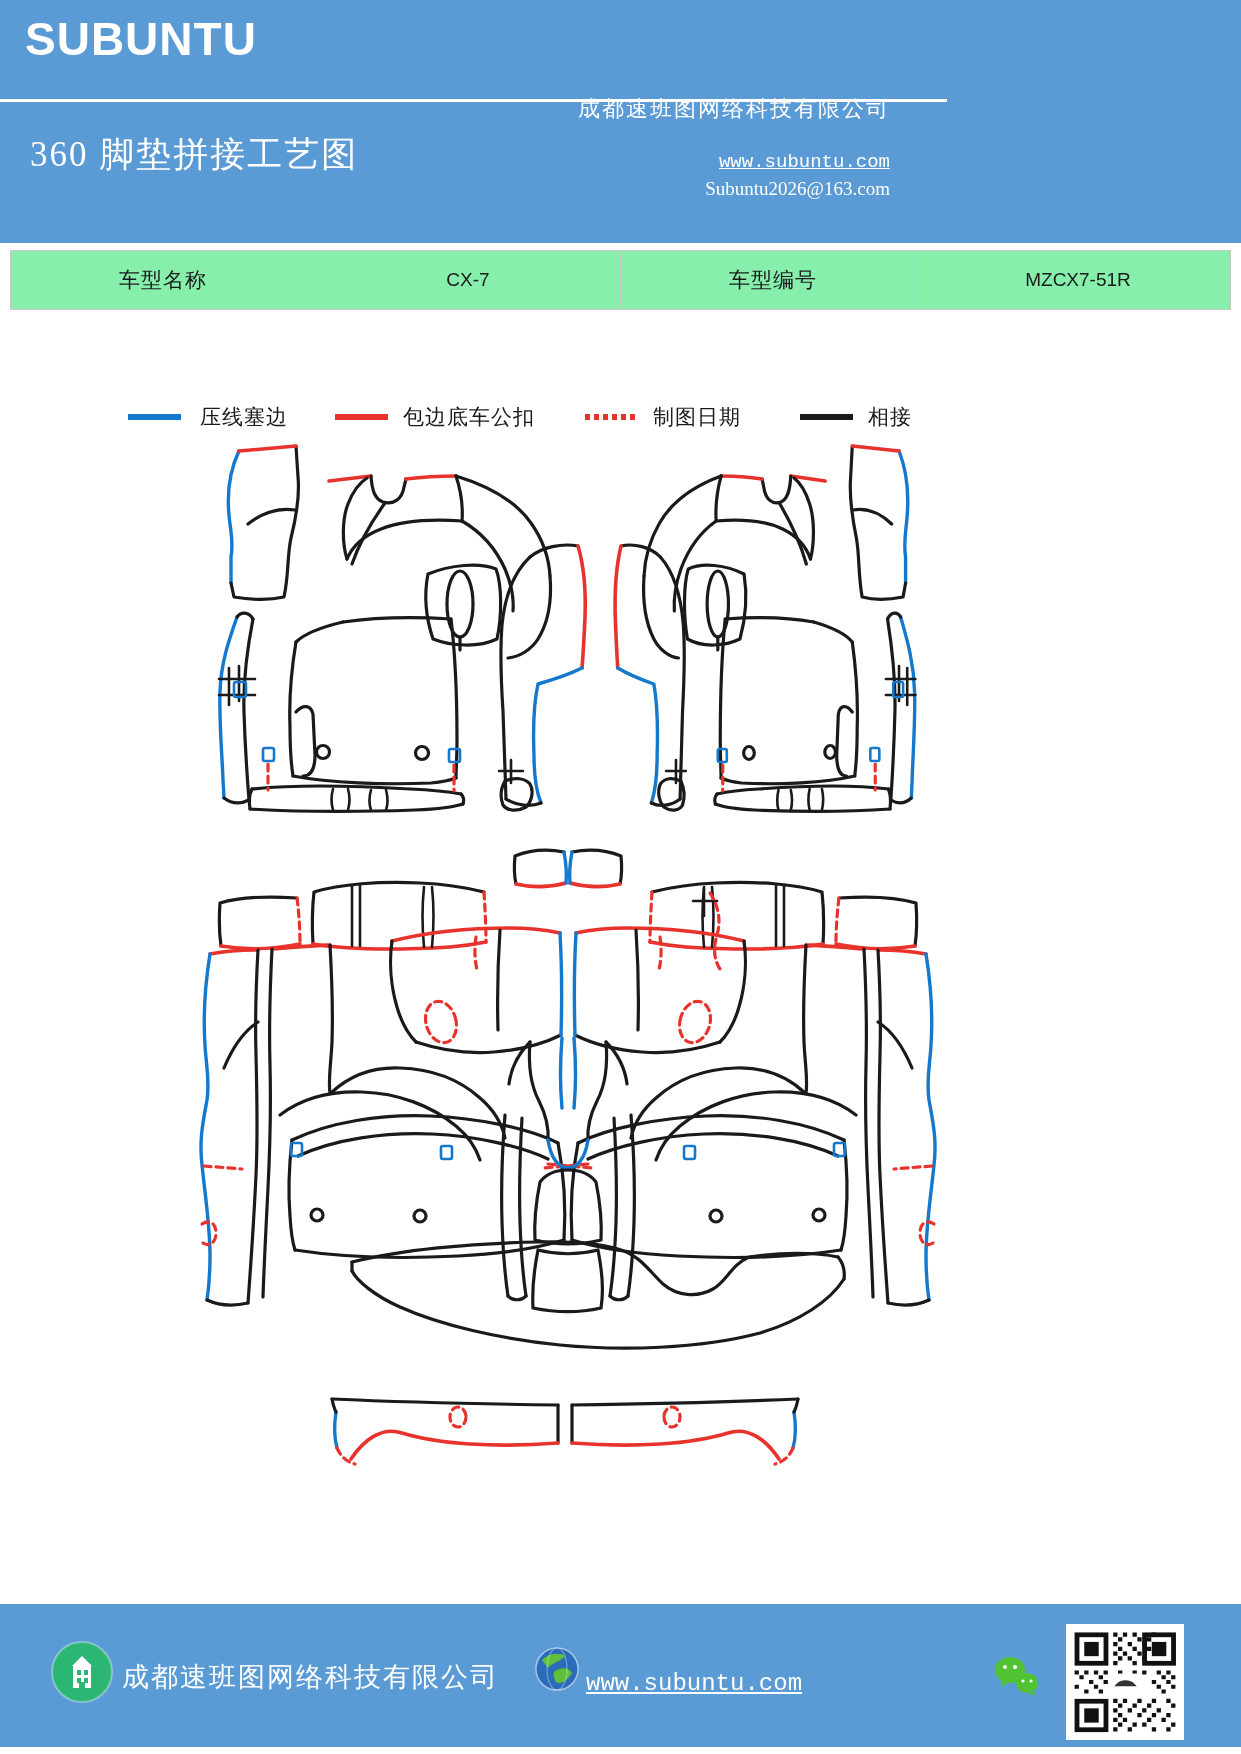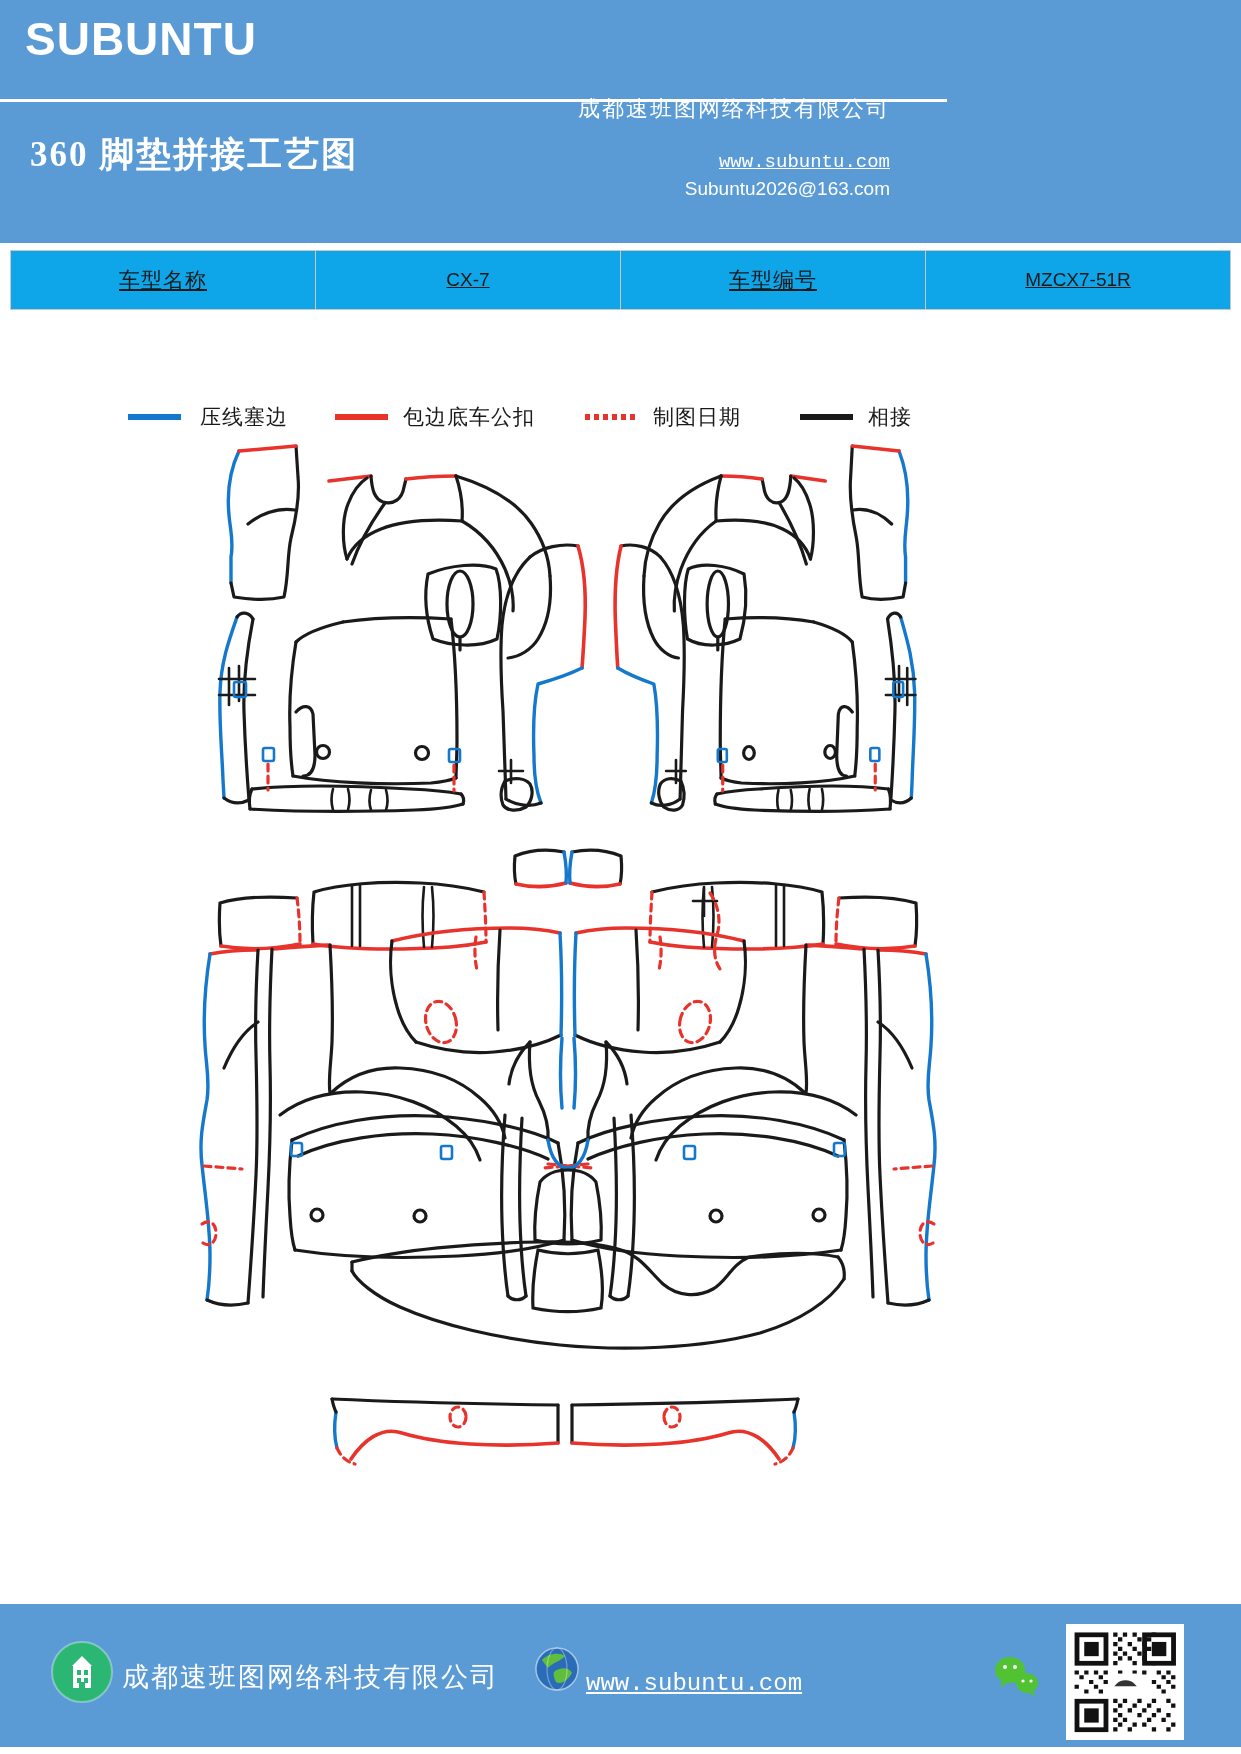--- a/index.html
+++ b/index.html
@@ -2,30 +2,30 @@
 <html style="--header-blue: #5B9BD5; --line-blue: #1478CC; --line-red: #E8332C; --line-black: #1A1A1A; --table-border: #C8C8C8; --footer-icon-green: #2BB673; --wechat-green: #51C332;"><head>
 <meta charset="utf-8">
 <style>
   html,body{margin:0;padding:0;background:#e8e8e8;}
   .page{position:relative;width:1241px;height:1754px;background:#ffffff;overflow:hidden;
         font-family:"Liberation Sans","DejaVu Sans",sans-serif;color:#1a1a1a;}
   
   .header{position:absolute;left:0;top:0;width:1241px;height:243px;background:var(--header-blue,#5B9BD5);}
   .brand{position:absolute;left:25px;top:12px;font-size:46px;font-weight:800;color:#fff;letter-spacing:1px;}
   .header-rule{position:absolute;left:0;top:99px;width:947px;height:2.5px;background:#fff;}
-  .doc-title{position:absolute;left:30px;top:131px;font-size:35px;font-weight:700;color:#fff;
+  .doc-title{position:absolute;left:30px;top:131px;font-size:35px;font-weight:400;color:#fff;
              font-family:"Liberation Serif","DejaVu Serif",serif;letter-spacing:2px;}
   .header-right{position:absolute;left:520px;top:94px;width:370px;text-align:right;color:#fff;}
   .hr-company{font-size:22px;font-family:"Liberation Serif","DejaVu Serif",serif;letter-spacing:2px;margin-bottom:27px;}
   .hr-www{font-size:19px;font-family:"Liberation Mono","DejaVu Sans Mono",monospace;text-decoration:underline;margin-bottom:5px;cursor:pointer;}
-  .hr-mail{font-size:19px;font-family:Liberation Sans, sans-serif;}
+  .hr-mail{font-size:19px;font-family:Liberation Serif, serif;}
   .sop{position:absolute;left:920px;top:38px;font-size:88px;font-weight:700;color:#fff;letter-spacing:3px;}
   
   .info-table{position:absolute;left:10px;top:250px;width:1221px;border-collapse:collapse;table-layout:fixed;}
-  .info-table td{border:1px solid var(--table-border,#C8C8C8);height:56px;text-align:center;vertical-align:middle;background:#0ea5e9;text-decoration:underline;}
+  .info-table td{border:1px solid var(--table-border,#C8C8C8);height:56px;text-align:center;vertical-align:middle;background:#86efac;}
   .cell-label{font-size:21px;font-family:"Liberation Serif","DejaVu Serif",serif;letter-spacing:1px;}
   .cell-value{font-size:19px;}
   
   .legend{position:absolute;left:0;top:400px;width:1169px;height:40px;}
   .legend-item{position:absolute;top:0;height:40px;}
   .swatch{position:absolute;top:14px;width:53px;height:6px;}
   .sw-0{background:var(--line-blue,#1478CC);}
   .sw-1{background:var(--line-red,#E8332C);}
   .sw-2{background:repeating-linear-gradient(90deg,var(--line-red,#E8332C) 0 5px,transparent 5px 9px);}
   .sw-3{background:var(--line-black,#111);}

